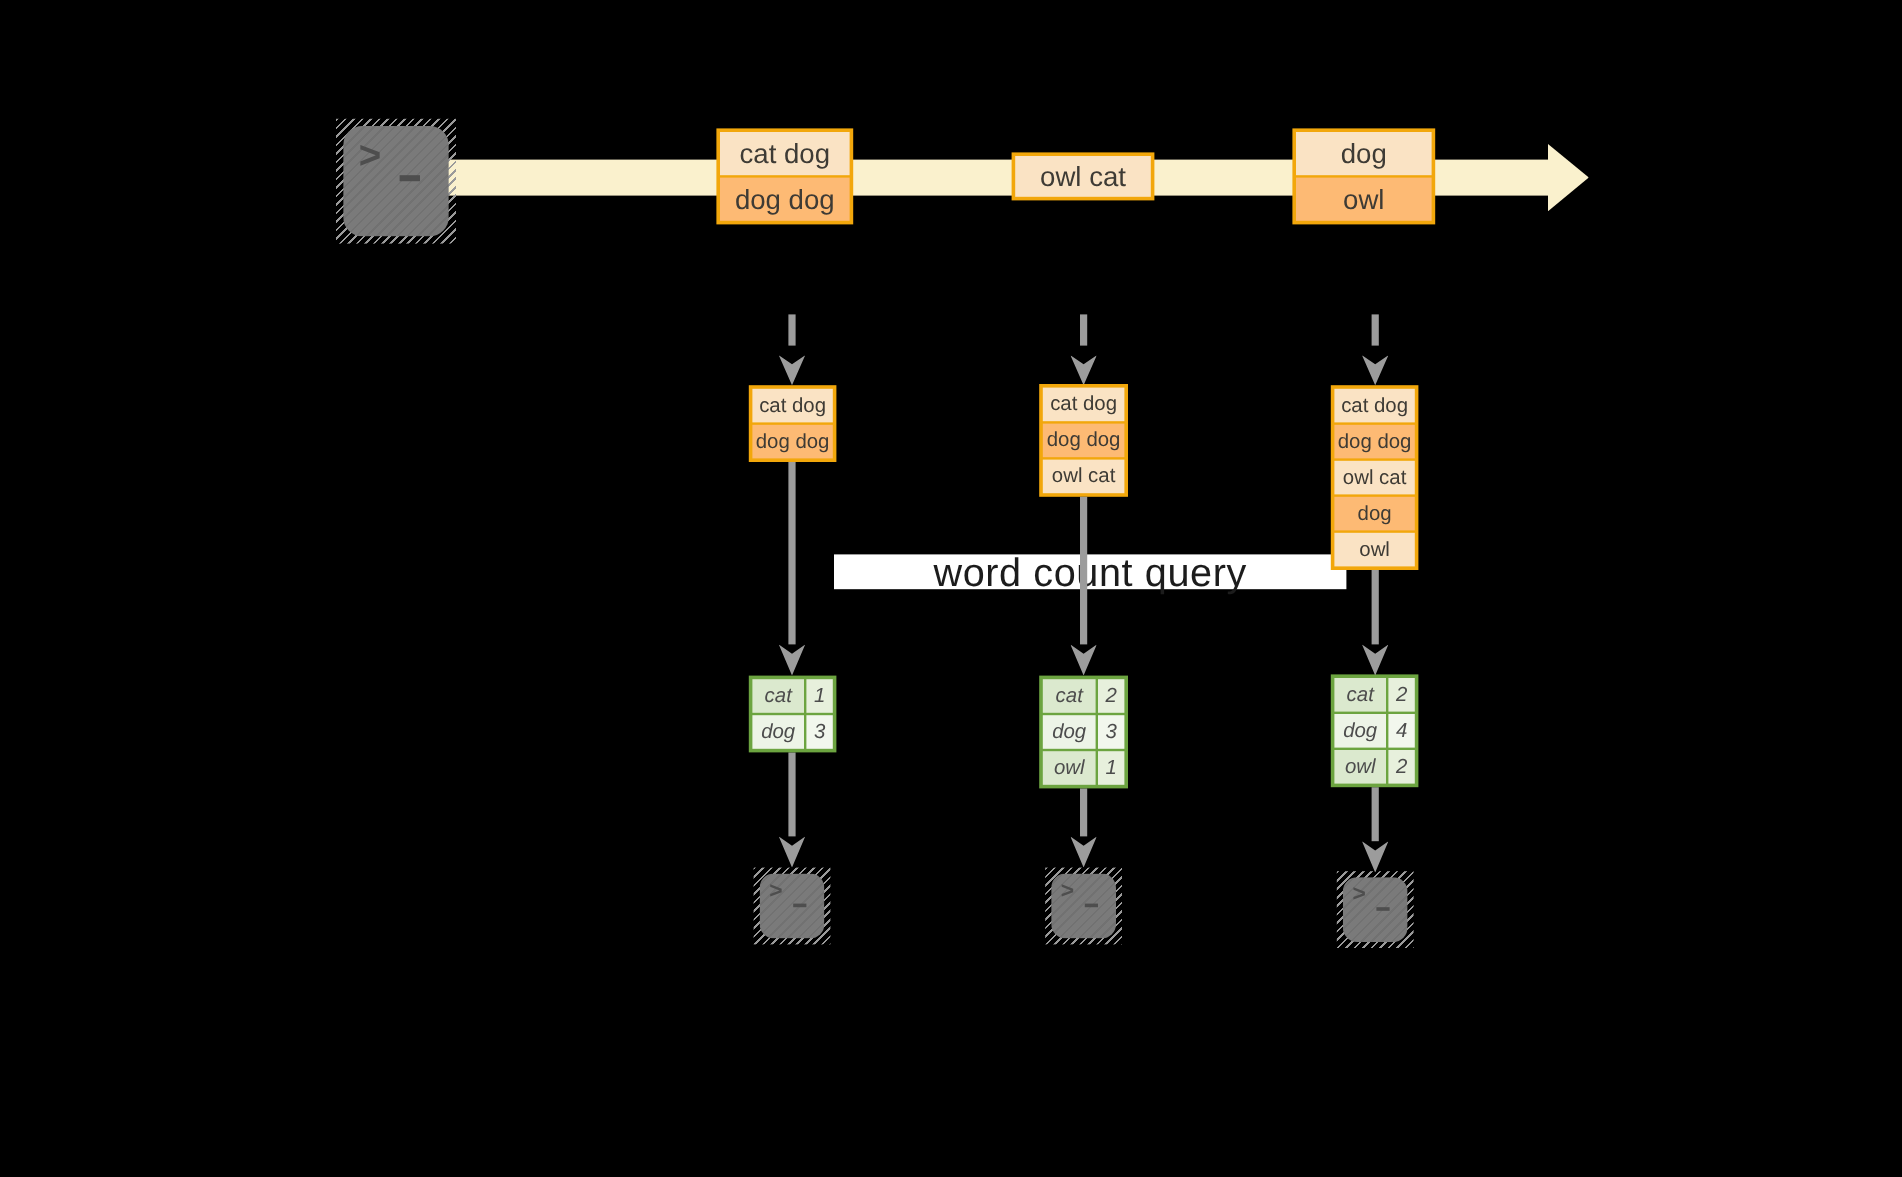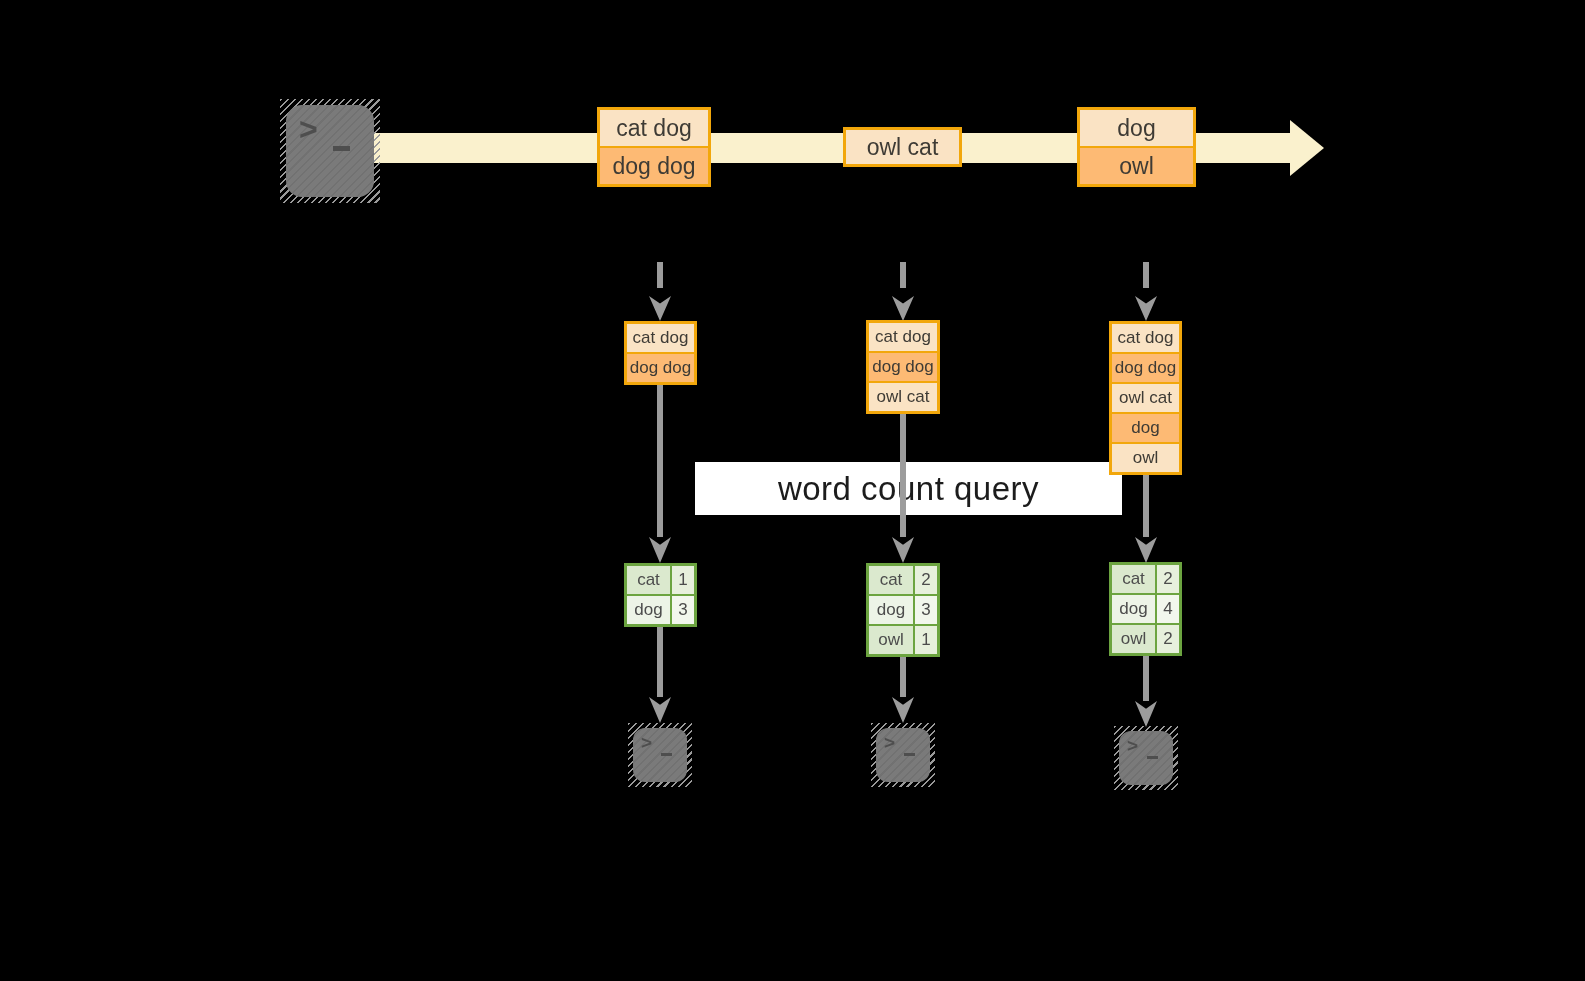--- a/index.html
+++ b/index.html
@@ -30,21 +30,21 @@
   
   .vline{width:6px;background:#9C9C9C;}
   .vdash{width:6px;background:#9C9C9C;}
   .ahead{width:22px;height:26px;background:#9C9C9C;clip-path:polygon(50% 100%,0 0,50% 30%,100% 0);}
 
   
   .querybox{background:#ffffff;display:flex;align-items:center;justify-content:center;}
   .querytext{font-size:33px;font-weight:300;color:#1c1c1c;letter-spacing:.5px;}
 
   
-  .greenbox{background:#6CA440;padding:3px;display:flex;flex-direction:column;gap:2px;box-sizing:border-box;}
+  .greenbox{background:#6CA440;padding:3px;display:flex;flex-direction:column;gap:2px;box-sizing:border-box;font-style:italic;}
   .grow{display:flex;gap:2px;height:28px;}
   .gcell{display:flex;align-items:center;justify-content:center;color:#4C4C4C;font-size:17px;}
   .gword{width:43px;}
   .gnum{width:22px;}
   .g-dark{background:#DBE9CE;}
   .g-dark-n{background:#E7F0DC;}
   .g-light{background:#EDF4E7;}
   .g-light-n{background:#F2F7ED;}
 
   .z1{z-index:1;}.z2{z-index:2;}.z3{z-index:3;}
@@ -76,21 +76,21 @@
     <div class="orow orow-lg fill-light">owl</div>
   </div>
 
   <div class="abs vdash" style="left:657px;top:262px;height:26px;"></div>
   <div class="abs ahead" style="left:649px;top:296px;height:25px;"></div>
   <div class="abs vdash" style="left:900px;top:262px;height:26px;"></div>
   <div class="abs ahead" style="left:892px;top:296px;height:25px;"></div>
   <div class="abs vdash" style="left:1143px;top:262px;height:26px;"></div>
   <div class="abs ahead" style="left:1135px;top:296px;height:25px;"></div>
 
-  <div class="abs querybox z1" style="left:695px;top:462px;width:427px;height:53px;align-items:center;">
+  <div class="abs querybox z1" style="left:695px;top:462px;width:427px;height:29px;align-items:center;">
     <span class="querytext">word count query</span>
   </div>
 
   <div class="abs orangebox z2" style="left:624px;top:321px;width:73px;">
     <div class="orow orow-sm fill-dark">cat dog</div>
     <div class="orow orow-sm fill-light">dog dog</div>
   </div>
   <div class="abs orangebox z2" style="left:866px;top:320px;width:74px;">
     <div class="orow orow-sm fill-dark">cat dog</div>
     <div class="orow orow-sm fill-light">dog dog</div>

